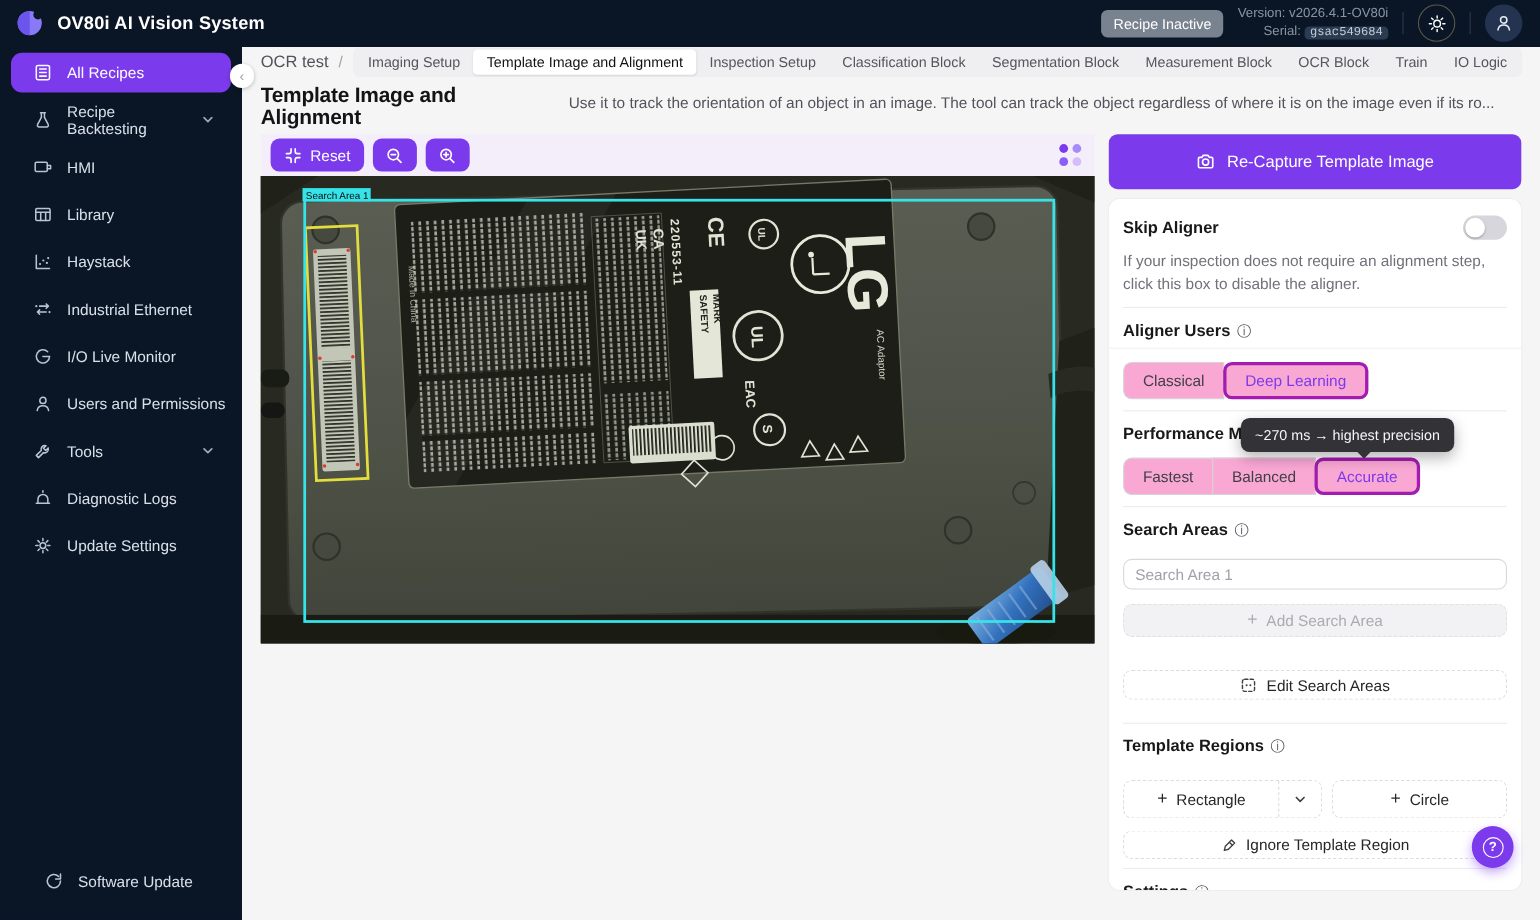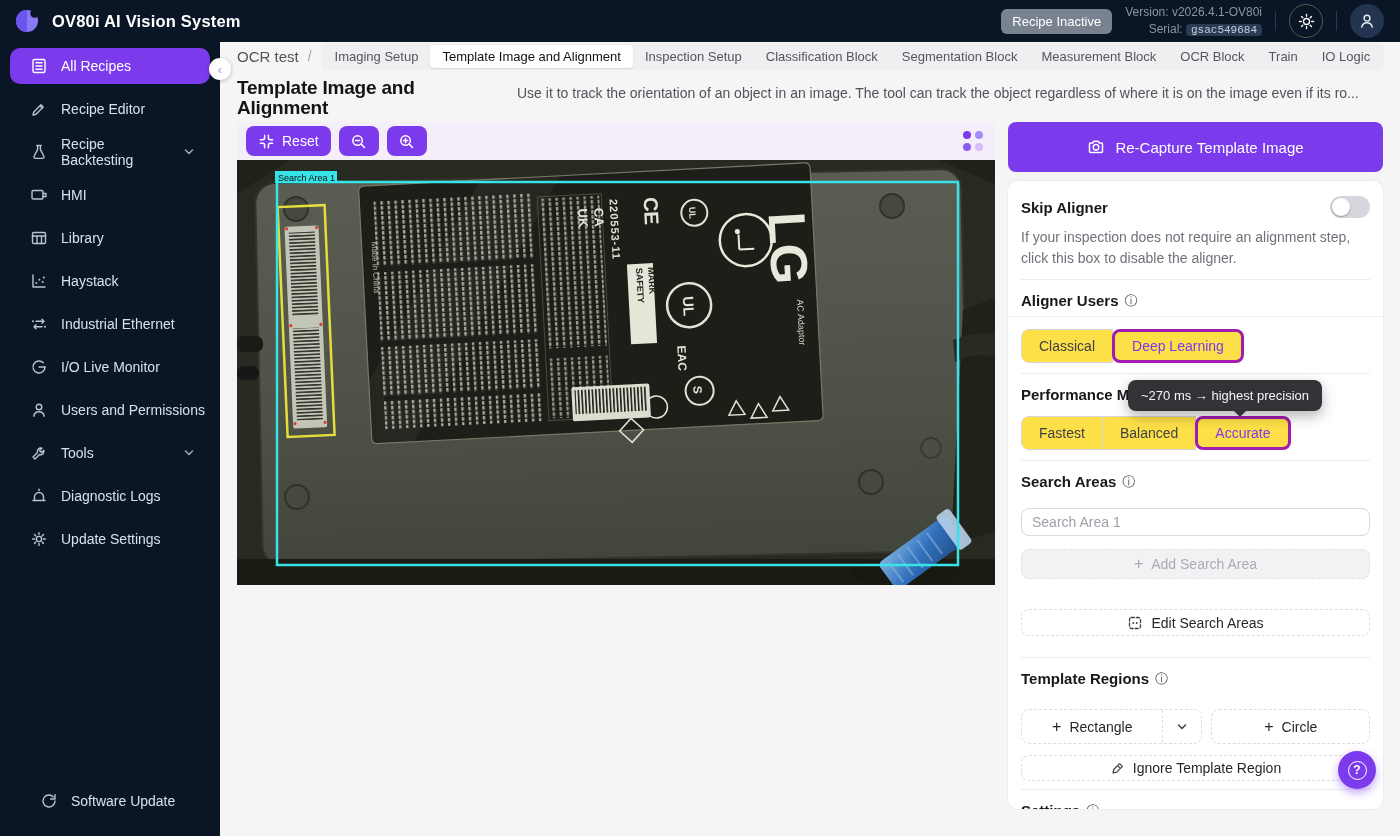--- a/index.html
+++ b/index.html
@@ -79,21 +79,21 @@
   .sk-label { font-size:15px; font-weight:bold; color:#18181b; }
   .toggle { width:40px; height:22px; background:#d6d6dc; border-radius:11px; position:relative; border:none; cursor:pointer; }
   .toggle i { position:absolute; left:2px; top:2px; width:18px; height:18px; background:#fff; border-radius:50%;
               box-shadow:0 1px 2px rgba(0,0,0,.3); }
   .sk-desc { font-size:14px; line-height:21px; color:#71717a; padding:9px 0 10px; }
   .sec { border-top:1px solid #ececf0; padding-top:11px; }
   .sec-h { display:flex; align-items:center; gap:6px; font-size:15px; font-weight:bold; color:#18181b; height:19px; }
   .inf { font-size:13px; color:#52525b; font-weight:normal; cursor:pointer; }
   .sub-div { border-bottom:1px solid #f1f1f4; margin:6px -13px 0; }
   .seg { display:flex; margin:12px 0 10px; }
-  .seg button { height:34px; background:#fde047; border:1px solid #d4d4d8; font-size:14px; color:#3f3f46;
+  .seg button { height:34px; background:#f9a8d4; border:1px solid #d4d4d8; font-size:14px; color:#3f3f46;
                 font-family:inherit; padding:0 17px; margin-left:-1px; position:relative; cursor:pointer; }
   .seg button:first-child { border-radius:8px 0 0 8px; margin-left:0; }
   .seg button:last-child { border-radius:0 8px 8px 0; }
   .seg button.sel { border:3px solid #a21caf; color:#7c3aed; border-radius:8px; z-index:2; }
   .inp { width:100%; height:28px; border:1px solid #d8d8dd; border-radius:8px; padding:0 10px;
          font-size:14px; color:#a1a1aa; font-family:inherit; background:#fff; margin-top:17px; }
   .dash { width:100%; border:1.5px dashed #dcdce2; border-radius:8px; background:#fff; font-size:14px;
           color:#27272a; display:flex; align-items:center; justify-content:center; gap:8px;
           font-family:inherit; cursor:pointer; }
   .dash.dis { background:#f2f2f4; color:#ababb2; border-color:#e0e0e5; }
@@ -156,29 +156,20 @@
 
 <div class="sidebar">
   <div class="s-item active">
     <span class="sic">
         <svg width="18" height="18" viewBox="0 0 18 18">
           <rect x="3" y="2.5" width="12" height="13" rx="1.5"></rect>
           <path d="M6 5.8h6M6 9h6M6 12.2h6"></path>
         </svg>
       </span>
     <span class="s-lb">All Recipes</span>
-  </div>
-  <div class="s-item">
-    <span class="sic">
-        <svg width="18" height="18" viewBox="0 0 18 18">
-          <path d="M3 15l.8-3L11 4.8l2.2 2.2L6 14.2 3 15z"></path>
-          <path d="M10 5.8l2.2 2.2"></path>
-        </svg>
-      </span>
-    <span class="s-lb">Recipe Editor</span>
   </div>
   <div class="s-item">
     <span class="sic">
         <svg width="18" height="18" viewBox="0 0 18 18">
           <path d="M6.8 2.5h4.4M7.6 2.5v4.2L4.2 13a1.6 1.6 0 001.4 2.4h6.8a1.6 1.6 0 001.4-2.4l-3.4-6.3V2.5"></path>
         </svg>
       </span>
     <span class="s-lb">Recipe Backtesting</span>
     <span class="s-chev">
         <svg width="14" height="14" viewBox="0 0 14 14">

